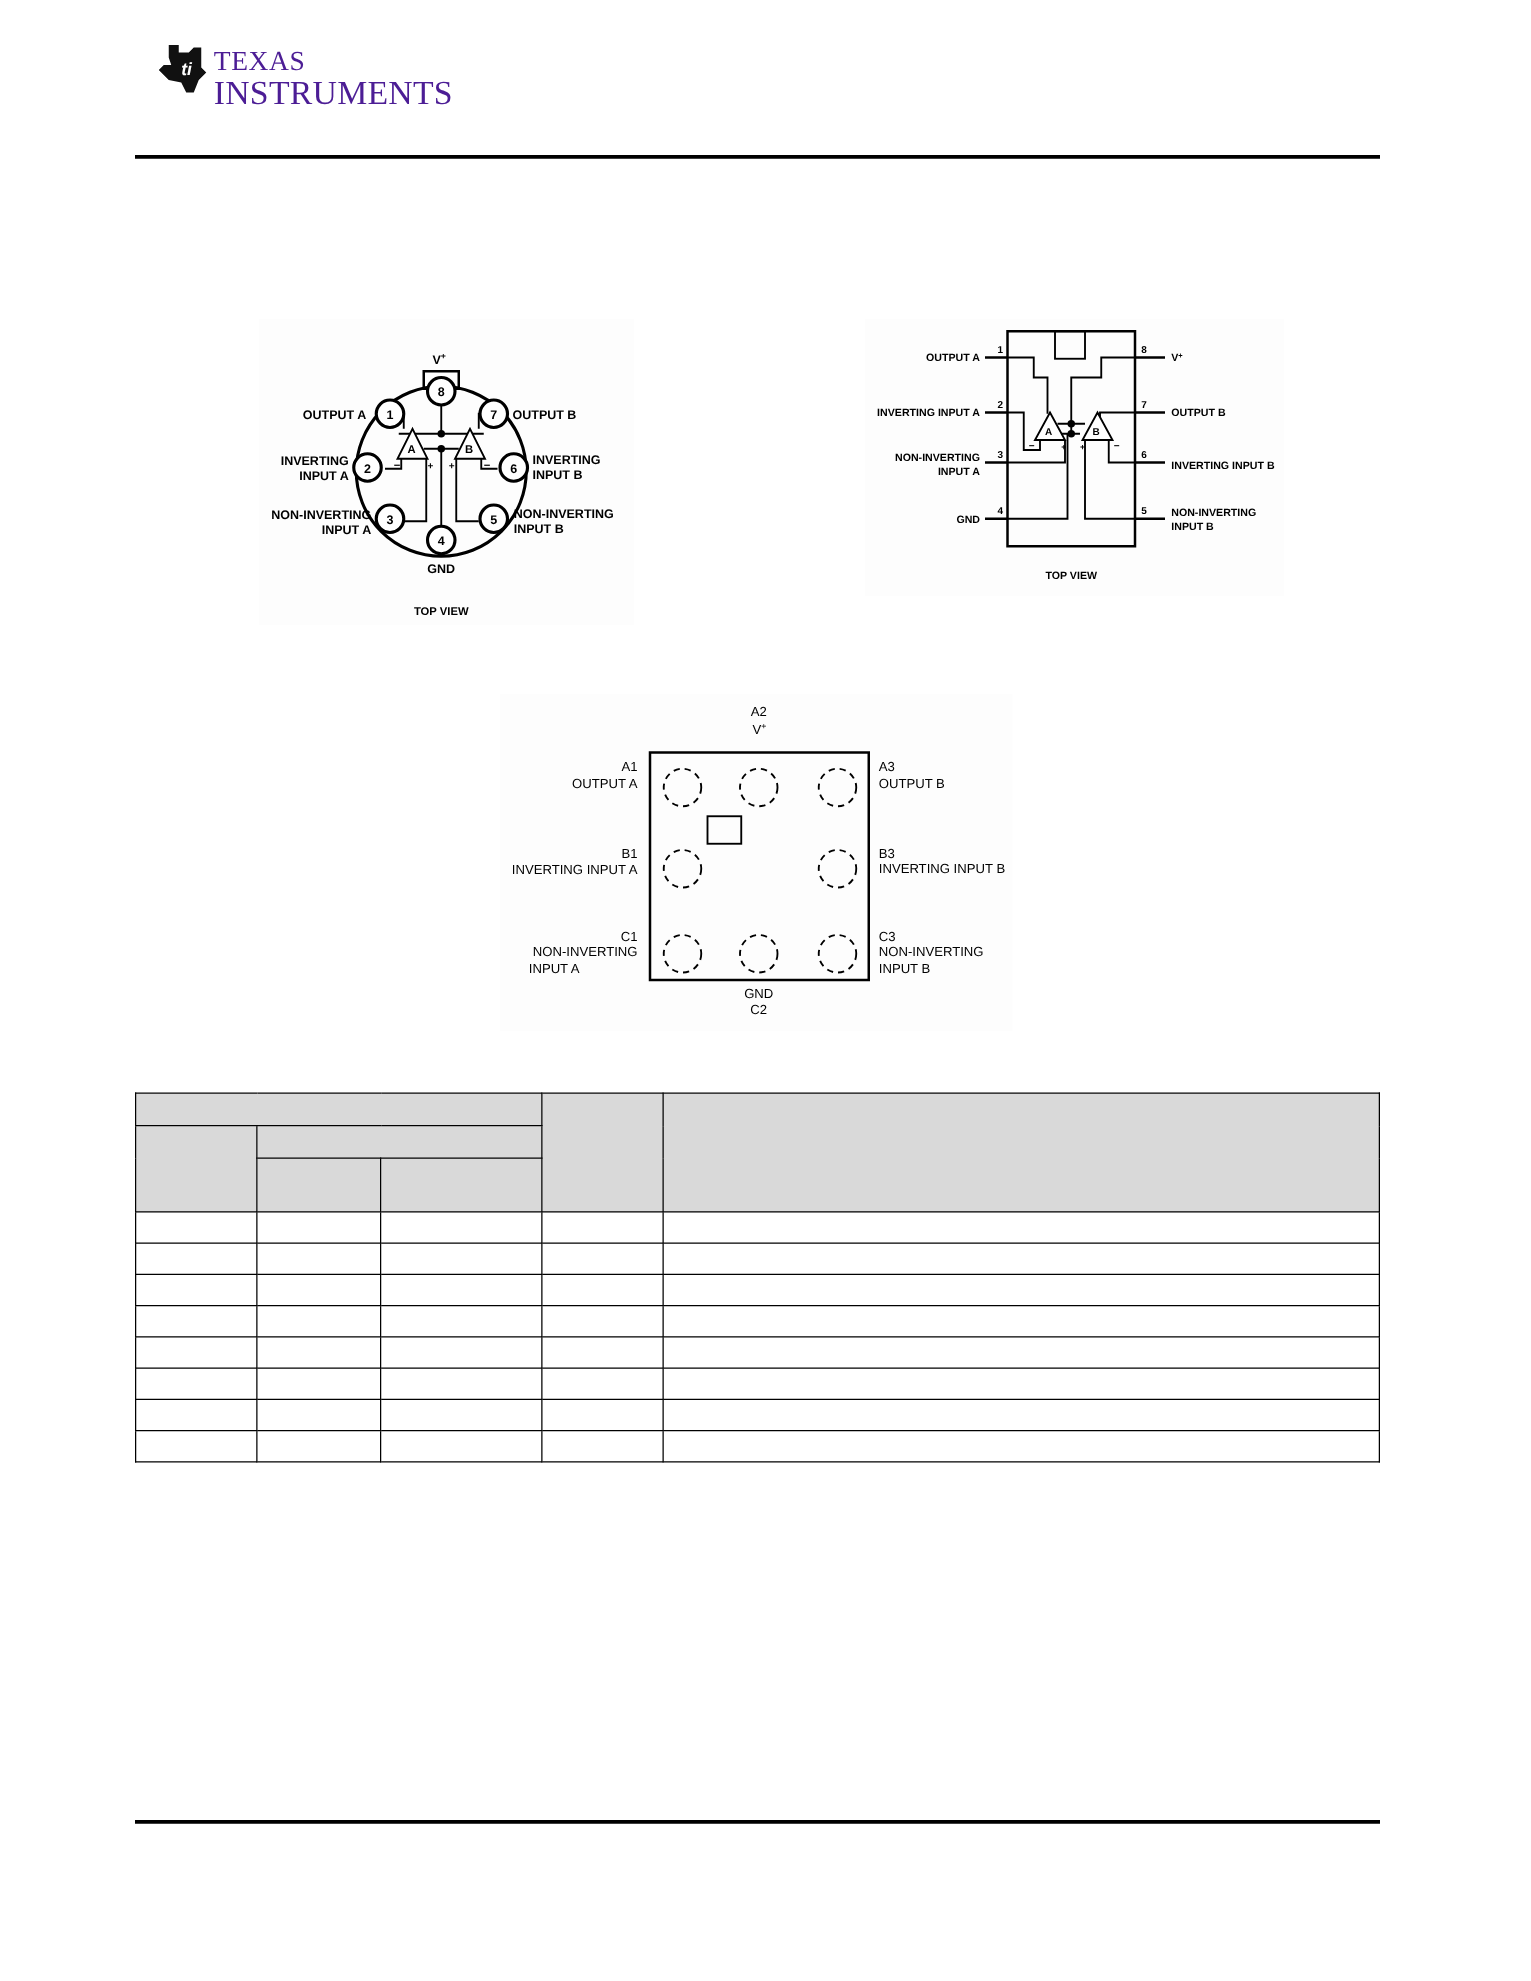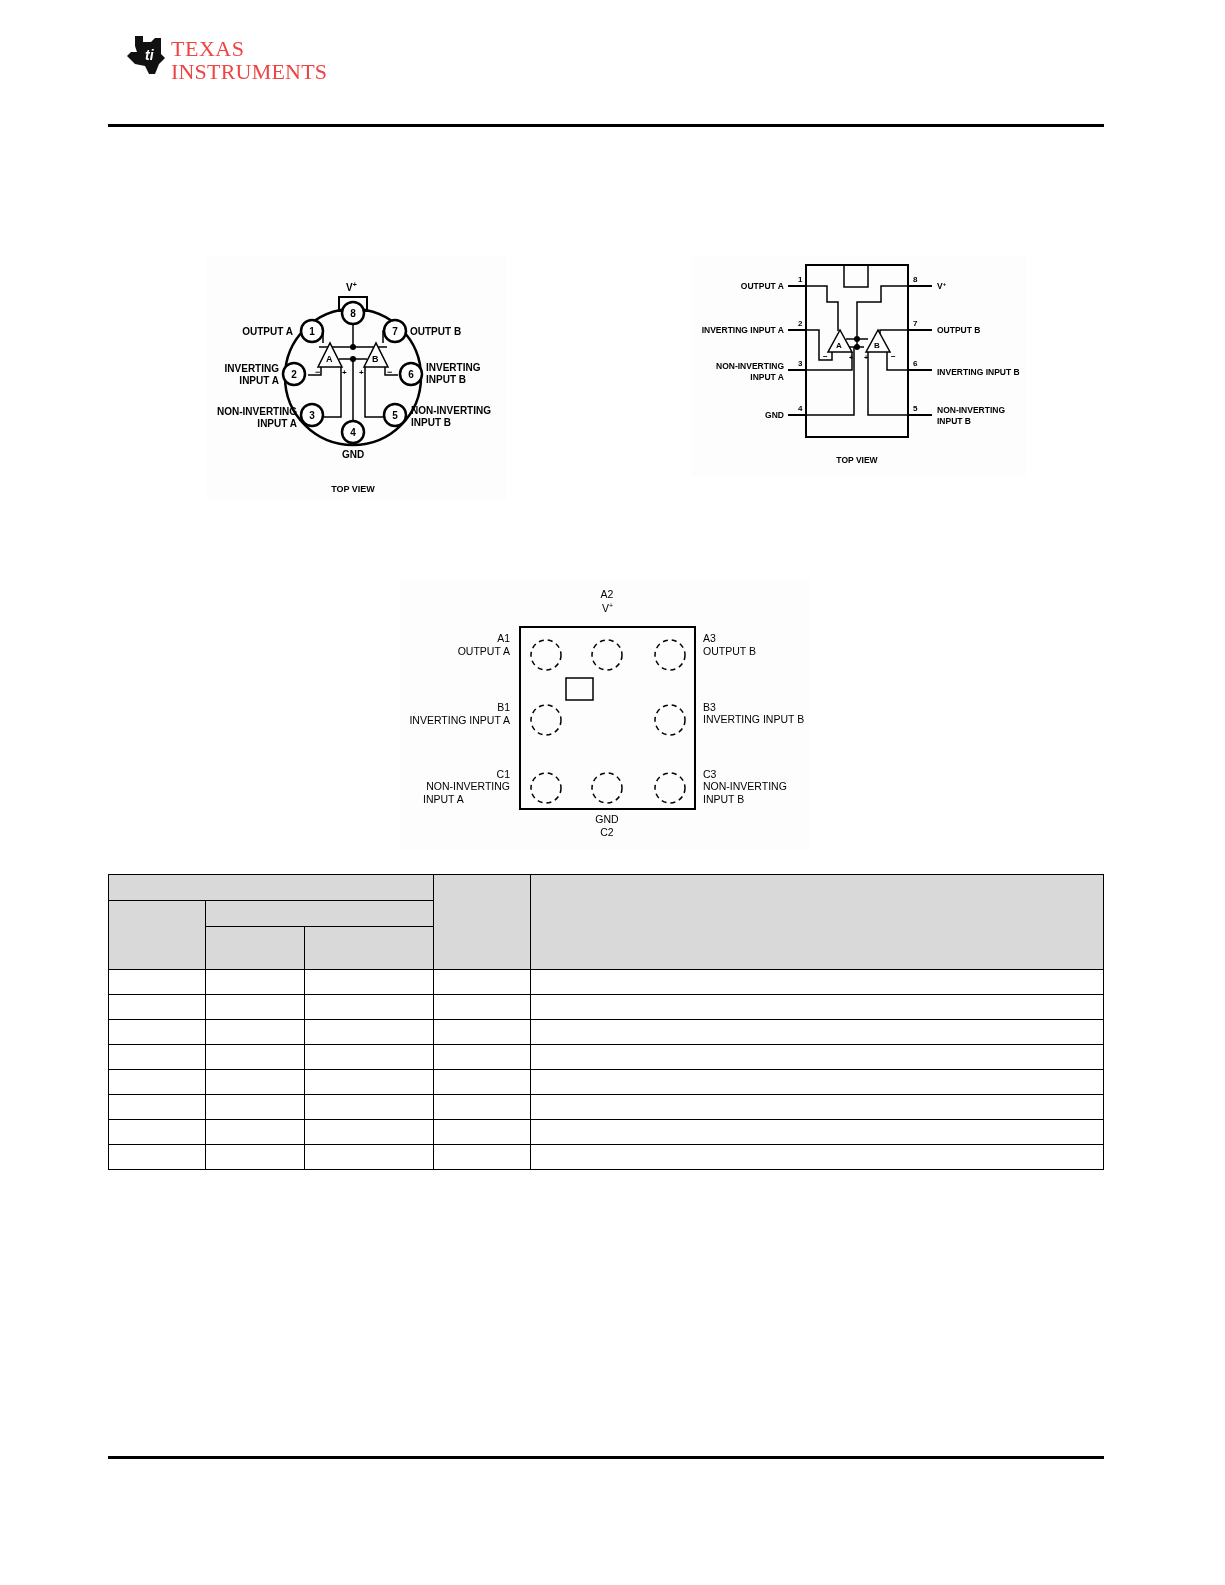--- a/index.html
+++ b/index.html
@@ -1,21 +1,21 @@
 <!DOCTYPE html>
 <html><head>
   <meta charset="utf-8">
   <style>
     html, body { margin: 0; padding: 0; background: #ffffff; }
     body { width: 1225px; height: 1585px; position: relative; overflow: hidden; font-family: "Liberation Sans", sans-serif; color: #000; }
     .abs { position: absolute; }
     .logo { left: 125px; top: 34px; width: 190px; height: 46px; }
-    .logo-text { position: absolute; left: 46px; top: 4px; font-family: "Liberation Serif", serif; color: #ef4444; line-height: 1; }
+    .logo-text { position: absolute; left: 46px; top: 4px; font-family: "Liberation Serif", serif; color: #4c1d95; line-height: 1; }
     .logo-text .l1 { font-size: 22px; letter-spacing: 0.5px; display: block; }
-    .logo-text .l2 { font-size: 22px; letter-spacing: 0.2px; display: block; margin-top: 1px; }
+    .logo-text .l2 { font-size: 27px; letter-spacing: 0.2px; display: block; margin-top: 1px; }
     .rule-top { left: 108px; top: 124px; width: 996px; height: 3px; background: #000; }
     .rule-bottom { left: 108px; top: 1456px; width: 996px; height: 3px; background: #000; }
     .fig { background: #fdfdfd; }
     svg text { font-family: "Liberation Sans", sans-serif; }
     .bold-lbl { font-weight: bold; font-size: 10px; }
     table.pins { position: absolute; left: 108px; top: 874px; width: 996px; border-collapse: collapse; table-layout: fixed; font-size: 11px; }
     table.pins td, table.pins th { border: 1.5px solid #000; padding: 0 6px; font-weight: normal; }
     table.pins thead th { background: #d9d9d9; }
     table.pins tbody td { height: 24px; background: #fff; }
   </style>
@@ -165,21 +165,21 @@
       <text x="245" y="34">V<tspan dy="-3" font-size="6">+</tspan></text>
       <text x="245" y="78">OUTPUT B</text>
       <text x="245" y="120">INVERTING INPUT B</text>
       <text x="245" y="158">NON-INVERTING</text>
       <text x="245" y="169">INPUT B</text>
       <text x="165" y="208" text-anchor="middle">TOP VIEW</text>
     </g>
   </svg>
 </div>
 
-<div class="abs fig" style="left:400px;top:580px;width:410px;height:270px;">
+<div class="abs fig" style="left:400px;top:555px;width:410px;height:270px;">
   <svg width="410" height="270" viewBox="0 0 410 270">
     <rect x="120" y="47" width="175" height="182" fill="none" stroke="#000" stroke-width="2"></rect>
     <rect x="166" y="98" width="27" height="22" fill="none" stroke="#000" stroke-width="1.5"></rect>
     <g fill="none" stroke="#000" stroke-width="1.5" stroke-dasharray="5,4">
       <circle cx="146" cy="75" r="15"></circle>
       <circle cx="207" cy="75" r="15"></circle>
       <circle cx="270" cy="75" r="15"></circle>
       <circle cx="146" cy="140" r="15"></circle>
       <circle cx="270" cy="140" r="15"></circle>
       <circle cx="146" cy="208" r="15"></circle>

